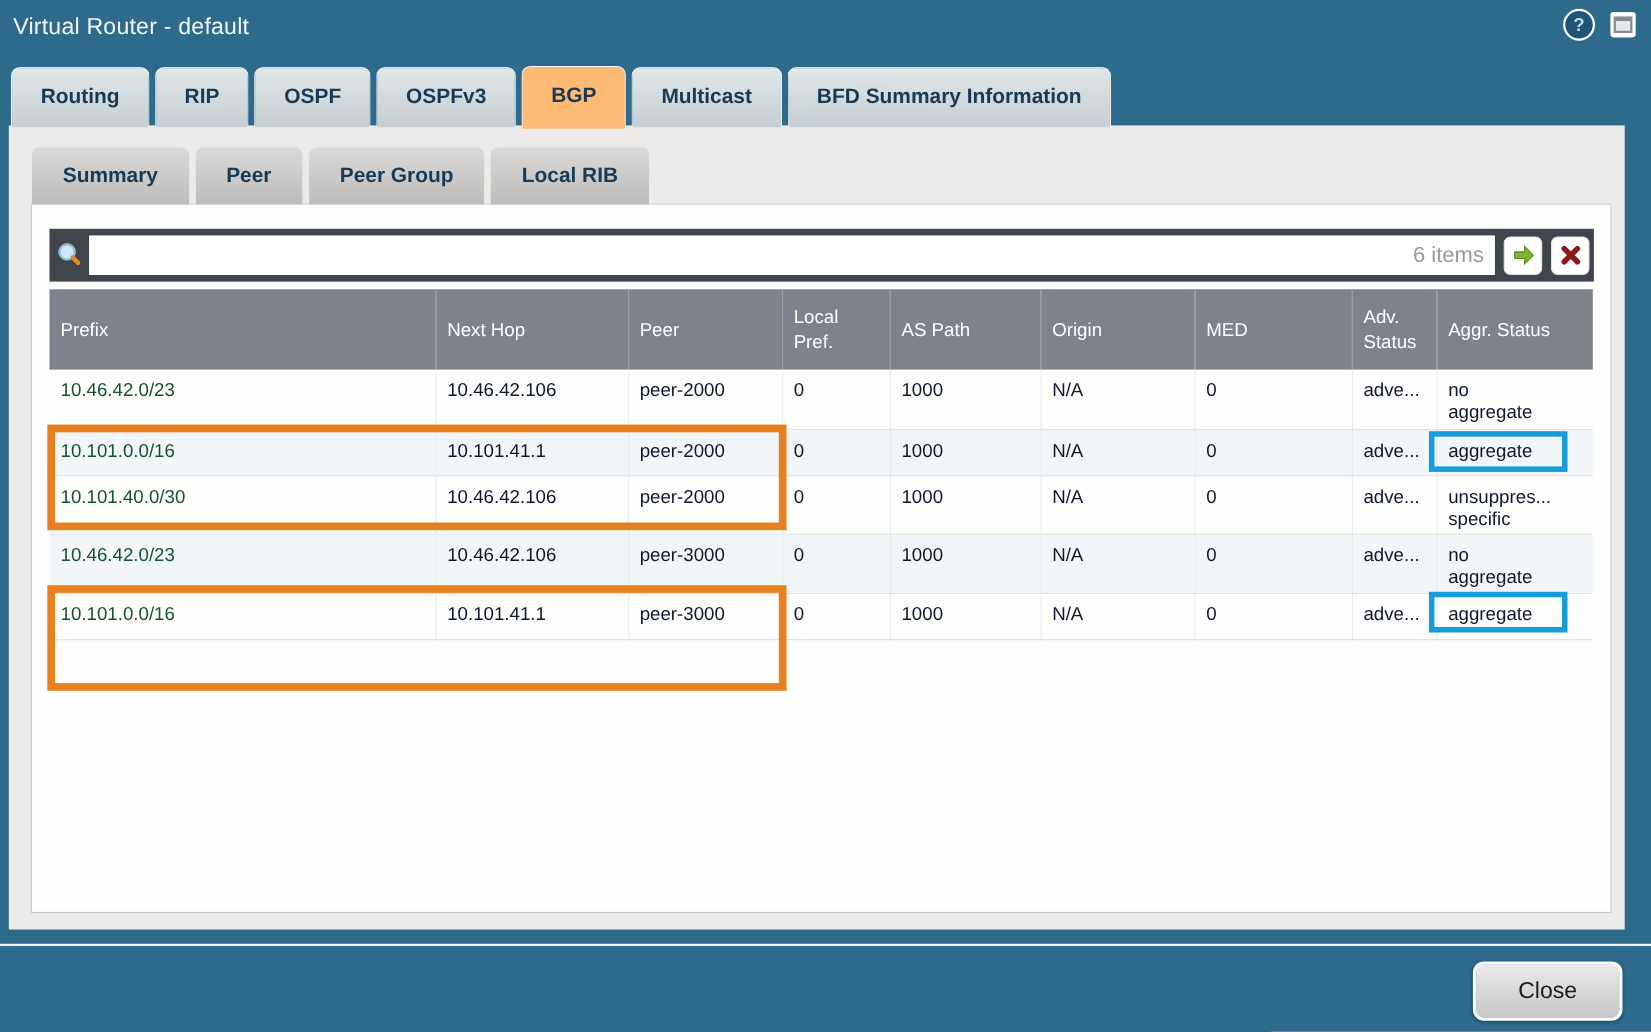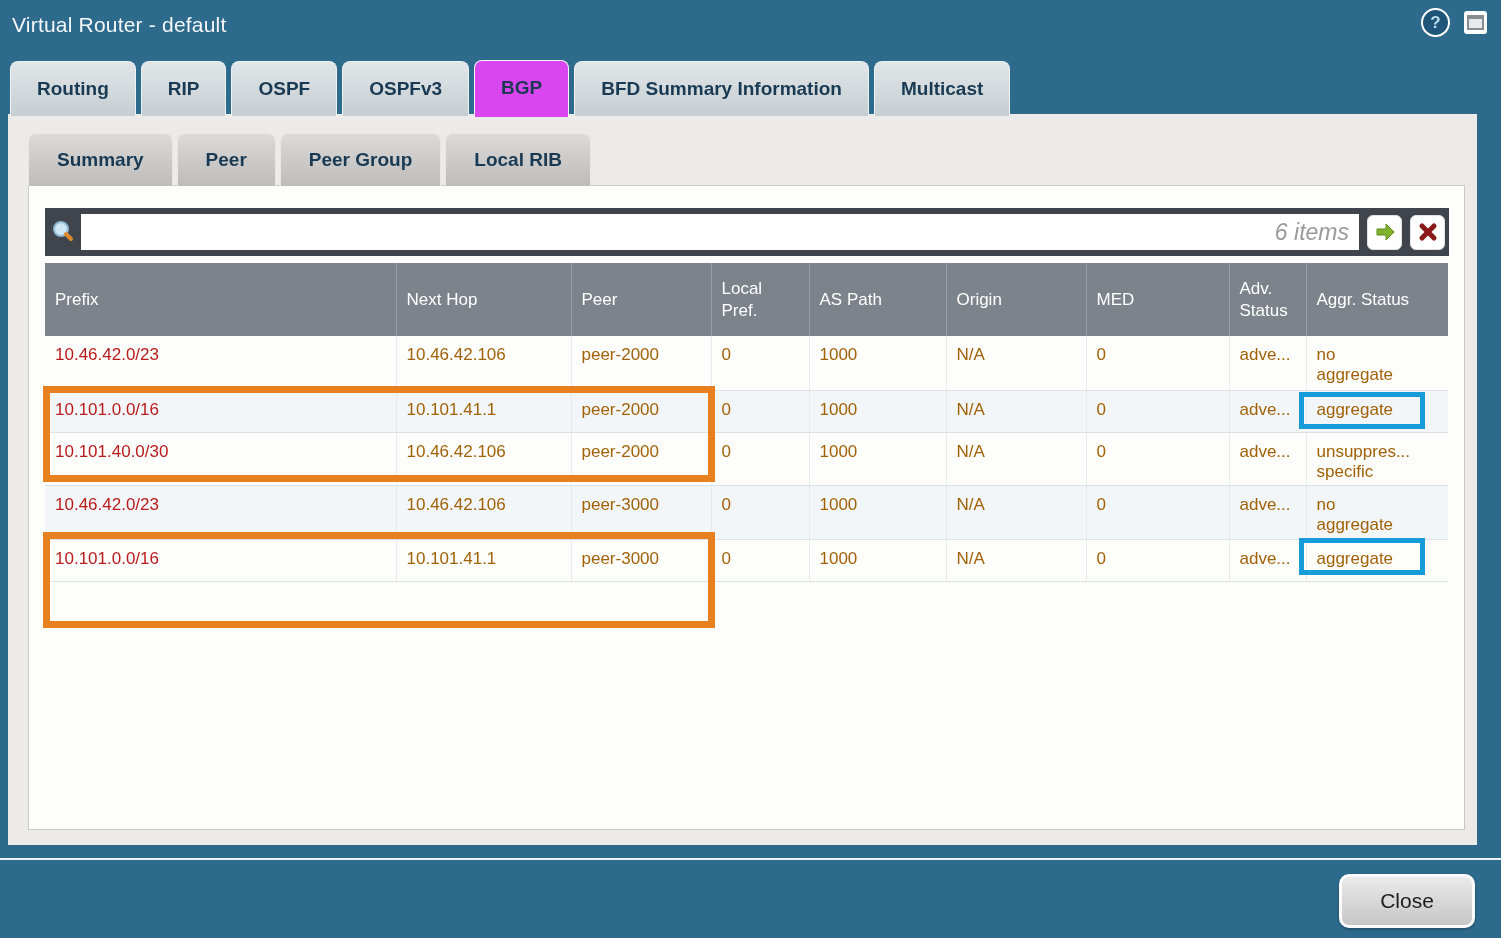--- a/index.html
+++ b/index.html
@@ -18,60 +18,60 @@
   .help-icon{width:25px;height:25px;border-radius:50%;background:#1f5578;border:2px solid #fff;
     color:#bcdcf0;font-size:17px;font-weight:bold;display:flex;align-items:center;justify-content:center;cursor:pointer;}
   .win-icon{width:23px;height:23px;background:#fff;border-radius:3px;display:flex;align-items:center;justify-content:center;cursor:pointer;}
   .win-icon .inner{width:13px;height:9px;border:2px solid #878c91;background:#e7eaec;border-top-width:4px;}
 
   
   .main-tabs{position:absolute;top:60px;left:10px;display:flex;gap:5px;align-items:center;z-index:3;}
   .tab{height:54px;line-height:54px;padding:0 26px;font-size:19px;font-weight:600;color:#1a3a53;
     background:linear-gradient(180deg,#e1e6e8 0%,#c5ced2 100%);
     border:1px solid #eef2f3;border-bottom:none;border-radius:8px 8px 0 0;cursor:pointer;white-space:nowrap;}
-  .tab.active{height:56px;background:#d946ef;border-color:#f6f6f5;}
+  .tab.active{height:56px;background:#fdba74;border-color:#f6f6f5;}
 
   
   .bgp-panel{position:absolute;top:114px;left:8px;width:1469px;height:731px;background:#ecebe9;}
 
   
   .sub-tabs{position:absolute;top:19px;left:20px;display:flex;gap:4px;align-items:flex-end;z-index:2;}
   .subtab{height:52px;line-height:52px;padding:0 28px;font-size:19px;font-weight:600;color:#1a3a53;
     background:linear-gradient(180deg,#dbdad8 0%,#bdbcba 100%);
     border:1px solid #e8e7e5;border-bottom:none;border-radius:8px 8px 0 0;cursor:pointer;white-space:nowrap;}
   .subtab.active{height:54px;background:#fdfdfc;border-color:#c9c9c7;}
 
   
   .sub-panel{position:absolute;top:71px;left:20px;width:1437px;height:645px;background:#fdfdfc;border:1px solid #c9c9c7;box-sizing:border-box;}
 
   
   .toolbar{margin:22px 0 0 16px;width:1404px;height:48px;background:#3f444d;display:flex;align-items:center;padding:0;box-sizing:border-box;}
   .mag-wrap{width:36px;display:flex;justify-content:center;}
   .search-field{flex:0 0 auto;width:1278px;height:36px;background:#fff;display:flex;align-items:center;}
   .search-field input{flex:1;border:none;outline:none;height:100%;font-size:18px;padding:0 8px;font-family:"Liberation Sans",sans-serif;background:transparent;}
-  .items-count{color:#9a9a9a;font-size:23px;margin-right:10px;white-space:nowrap;font-style:italic;}
+  .items-count{color:#9a9a9a;font-size:20px;margin-right:10px;white-space:nowrap;}
   .tool-btn{width:33px;height:33px;background:#fff;border-radius:6px;display:flex;align-items:center;justify-content:center;margin-left:8px;cursor:pointer;border:1px solid #e3e3e3;}
 
   
   table.rib{margin:7px 0 0 16px;width:1403px;border-collapse:collapse;table-layout:fixed;font-size:17px;}
   thead tr{height:73px;}
   th{background:#7d838a;color:#fff;font-weight:500;text-align:left;vertical-align:middle;
      padding:4px 10px;border-right:1px solid #999ea4;white-space:pre-line;line-height:22px;cursor:pointer;}
   th:last-child{border-right:none;}
   td{vertical-align:top;padding:9px 10px 3px;border-bottom:1px solid #dde2e4;border-right:1px solid #e7ebed;
-     color:#a16207;white-space:pre-line;line-height:20px;overflow:hidden;}
+     color:#0f172a;white-space:pre-line;line-height:20px;overflow:hidden;}
   td:last-child{border-right:none;}
   tbody tr:nth-child(even){background:#f3f6f8;}
   tbody tr:nth-child(1){height:54px;}
   tbody tr:nth-child(2){height:42px;}
   tbody tr:nth-child(3){height:50px;}
   tbody tr:nth-child(4){height:54px;}
   tbody tr:nth-child(5){height:42px;}
   tbody tr:nth-child(6){height:52px;}
-  td.prefix-cell{color:#b91c1c;}
+  td.prefix-cell{color:#14532d;}
 
   
   .ann{position:absolute;box-sizing:border-box;pointer-events:none;z-index:5;}
   .ann-orange{border:7px solid var(--orange);}
   .ann-blue{border:5px solid var(--blue);}
   .orange-1{left:43px;top:386px;width:672px;height:96px;}
   .orange-2{left:43px;top:532px;width:672px;height:96px;}
   .blue-1{left:1299px;top:392px;width:126px;height:37px;}
   .blue-2{left:1299px;top:538px;width:126px;height:37px;}
 
@@ -96,22 +96,22 @@
         </div>
     </div>
   </div>
 
   <div class="main-tabs">
       <div class="tab">Routing</div>
       <div class="tab">RIP</div>
       <div class="tab">OSPF</div>
       <div class="tab">OSPFv3</div>
       <div class="tab active">BGP</div>
+      <div class="tab">Multicast</div>
       <div class="tab">BFD Summary Information</div>
-      <div class="tab">Multicast</div>
     </div>
 
   <div class="bgp-panel">
     <div class="sub-tabs">
         <div class="subtab">Summary</div>
         <div class="subtab">Peer</div>
         <div class="subtab">Peer Group</div>
         <div class="subtab">Local RIB</div>
       </div>
 

